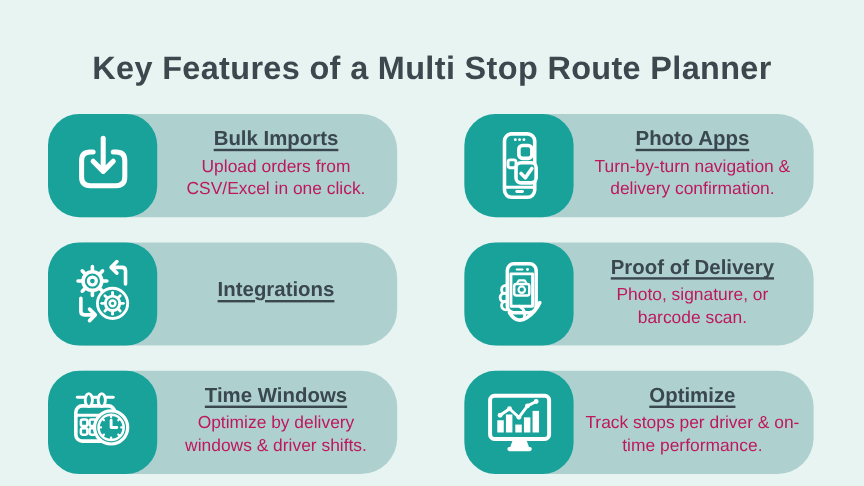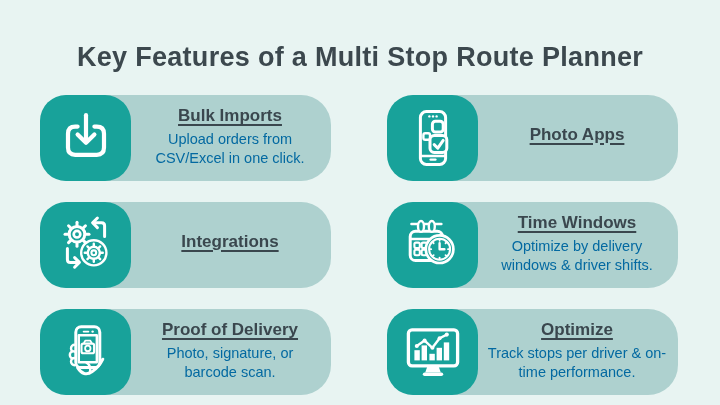--- a/index.html
+++ b/index.html
@@ -58,21 +58,21 @@
     font-weight: 700;
     color: #3a474e;
     text-decoration: underline;
     text-decoration-thickness: 2px;
     text-underline-offset: 3px;
     margin-bottom: 4px;
   }
   .card-desc {
     font-size: 14.5px;
     line-height: 1.28;
-    color: #0369a1;
+    color: #be185d;
     max-width: 196px;
   }
   svg .st { stroke: #ffffff; stroke-linecap: round; stroke-linejoin: round; fill: none; }
   svg .fw { fill: #ffffff; stroke: none; }
   svg .mask { fill: #18a29a; }
 </style>
 </head>
 <body>
 
 <div class="page">
@@ -105,20 +105,21 @@
           <rect class="st" stroke-width="5" x="49" y="22" width="18" height="18" rx="5"></rect>
           <rect class="st" stroke-width="4" x="34" y="42" width="11" height="11" rx="3"></rect>
           <path class="st" stroke-width="4" d="M30,80 H70"></path>
           <rect class="fw" x="44" y="84" width="12" height="4" rx="2"></rect>
           <rect class="st mask" stroke-width="5" x="45" y="46" width="28" height="28" rx="7"></rect>
           <path class="st" stroke-width="5" d="M52,61 L58,67 L67,54"></path>
         </svg>
       </div>
       <div class="card-text">
         <div class="card-title">Photo Apps</div>
+        <div class="card-desc">Turn-by-turn navigation &amp; delivery confirmation.</div>
       </div>
     </div>
 
     <div class="card">
       <div class="tile">
         <svg width="62" height="60" viewBox="0 0 100 100">
 
           <circle class="st" stroke-width="5" cx="35" cy="32" r="13"></circle>
           <path class="st" stroke-width="5" d="M49,32 L55,32"></path>
           <path class="st" stroke-width="5" d="M44.9,41.9 L49.1,46.1"></path>
@@ -149,20 +150,47 @@
         </svg>
       </div>
       <div class="card-text">
         <div class="card-title">Integrations</div>
       </div>
     </div>
 
     <div class="card">
       <div class="tile">
         <svg width="62" height="60" viewBox="0 0 100 100">
+
+          <circle class="st mask" stroke-width="4" cx="31" cy="44" r="6"></circle>
+          <circle class="st mask" stroke-width="4" cx="29" cy="55" r="6"></circle>
+          <circle class="st mask" stroke-width="4" cx="31" cy="66" r="6"></circle>
+
+          <rect class="st mask" stroke-width="5" x="33" y="8" width="40" height="68" rx="9"></rect>
+          <path class="st" stroke-width="3" d="M46,16 H54"></path>
+          <circle class="fw" cx="61" cy="16" r="2"></circle>
+          <rect class="st" stroke-width="4" x="38" y="22" width="30" height="45"></rect>
+
+          <path class="st" stroke-width="3" d="M47,34 L49,31 H57 L59,34"></path>
+          <rect class="st" stroke-width="3.5" x="42.5" y="36" width="21" height="16" rx="3"></rect>
+          <circle class="st" stroke-width="3" cx="53" cy="44" r="4.5"></circle>
+
+          <path class="st" stroke-width="5" d="M36,76 Q46,92 60,83 Q72,75 78,62"></path>
+          <path class="st" stroke-width="4" d="M56,85 Q60,73 50,67"></path>
+        </svg>
+      </div>
+      <div class="card-text">
+        <div class="card-title">Proof of Delivery</div>
+        <div class="card-desc">Photo, signature, or barcode scan.</div>
+      </div>
+    </div>
+
+    <div class="card">
+      <div class="tile">
+        <svg width="62" height="60" viewBox="0 0 100 100">
           <path class="st" stroke-width="4" d="M14,15 H64"></path>
           <rect class="st" stroke-width="5" x="12" y="27" width="54" height="49" rx="9"></rect>
           <ellipse class="st mask" stroke-width="4" cx="30" cy="19" rx="5" ry="9"></ellipse>
           <ellipse class="st mask" stroke-width="4" cx="48" cy="19" rx="5" ry="9"></ellipse>
           <path class="st" stroke-width="4" d="M12,40 H66"></path>
           <rect class="st" stroke-width="3.5" x="19" y="46" width="9" height="9" rx="2.5"></rect>
           <rect class="st" stroke-width="3.5" x="31" y="46" width="9" height="9" rx="2.5"></rect>
           <rect class="st" stroke-width="3.5" x="19" y="58" width="9" height="9" rx="2.5"></rect>
           <rect class="st" stroke-width="3.5" x="31" y="58" width="9" height="9" rx="2.5"></rect>
 
@@ -175,47 +203,20 @@
           <path class="st" stroke-width="3" d="M47,57 L44.5,57"></path>
           <path class="st" stroke-width="3" d="M51.1,47.1 L49.3,45.3"></path>
           <path class="st" stroke-width="3" d="M61,43 L61,40.5"></path>
           <path class="st" stroke-width="3" d="M70.9,47.1 L72.7,45.3"></path>
           <path class="st" stroke-width="4" d="M61,47 V57 H69"></path>
         </svg>
       </div>
       <div class="card-text">
         <div class="card-title">Time Windows</div>
         <div class="card-desc">Optimize by delivery windows &amp; driver shifts.</div>
-      </div>
-    </div>
-
-    <div class="card">
-      <div class="tile">
-        <svg width="62" height="60" viewBox="0 0 100 100">
-
-          <circle class="st mask" stroke-width="4" cx="31" cy="44" r="6"></circle>
-          <circle class="st mask" stroke-width="4" cx="29" cy="55" r="6"></circle>
-          <circle class="st mask" stroke-width="4" cx="31" cy="66" r="6"></circle>
-
-          <rect class="st mask" stroke-width="5" x="33" y="8" width="40" height="68" rx="9"></rect>
-          <path class="st" stroke-width="3" d="M46,16 H54"></path>
-          <circle class="fw" cx="61" cy="16" r="2"></circle>
-          <rect class="st" stroke-width="4" x="38" y="22" width="30" height="45"></rect>
-
-          <path class="st" stroke-width="3" d="M47,34 L49,31 H57 L59,34"></path>
-          <rect class="st" stroke-width="3.5" x="42.5" y="36" width="21" height="16" rx="3"></rect>
-          <circle class="st" stroke-width="3" cx="53" cy="44" r="4.5"></circle>
-
-          <path class="st" stroke-width="5" d="M36,76 Q46,92 60,83 Q72,75 78,62"></path>
-          <path class="st" stroke-width="4" d="M56,85 Q60,73 50,67"></path>
-        </svg>
-      </div>
-      <div class="card-text">
-        <div class="card-title">Proof of Delivery</div>
-        <div class="card-desc">Photo, signature, or barcode scan.</div>
       </div>
     </div>
 
     <div class="card">
       <div class="tile">
         <svg width="62" height="60" viewBox="0 0 100 100">
           <rect class="st" stroke-width="5.5" x="9" y="13" width="82" height="60" rx="6"></rect>
           <rect class="fw" x="19" y="47" width="9" height="17"></rect>
           <rect class="fw" x="31" y="39" width="9" height="25"></rect>
           <rect class="fw" x="44" y="53" width="9" height="11"></rect>

